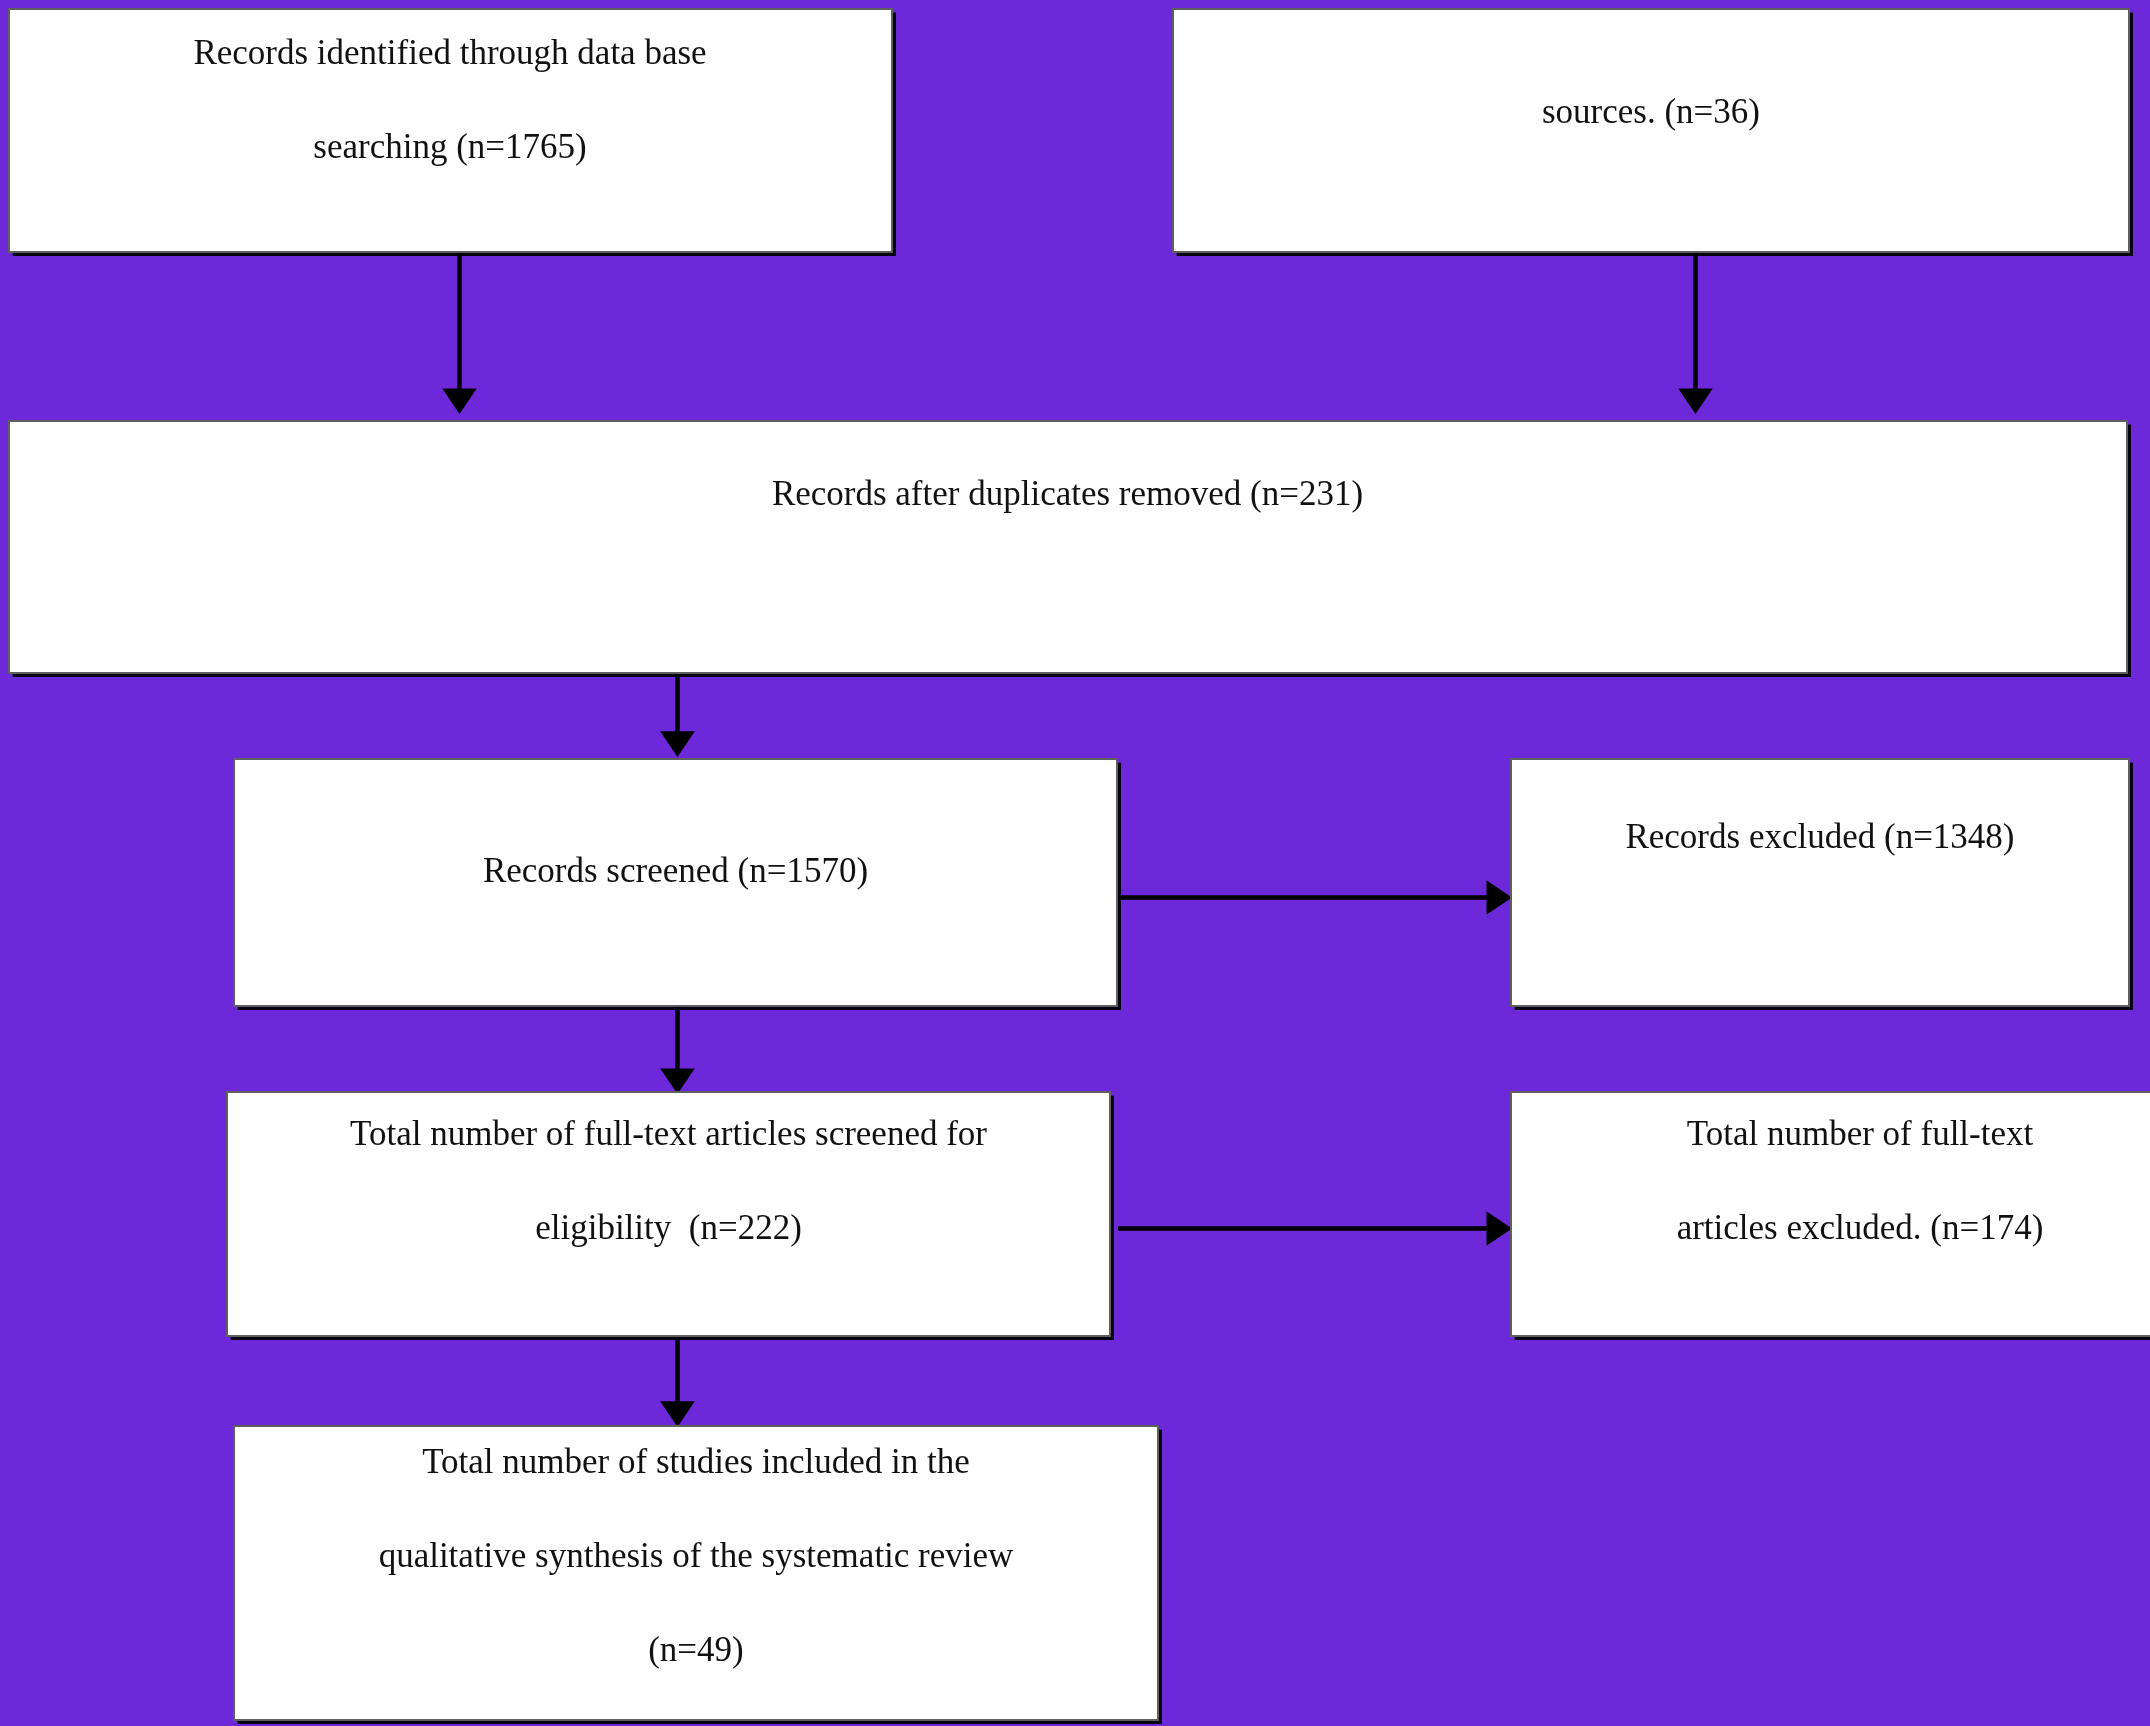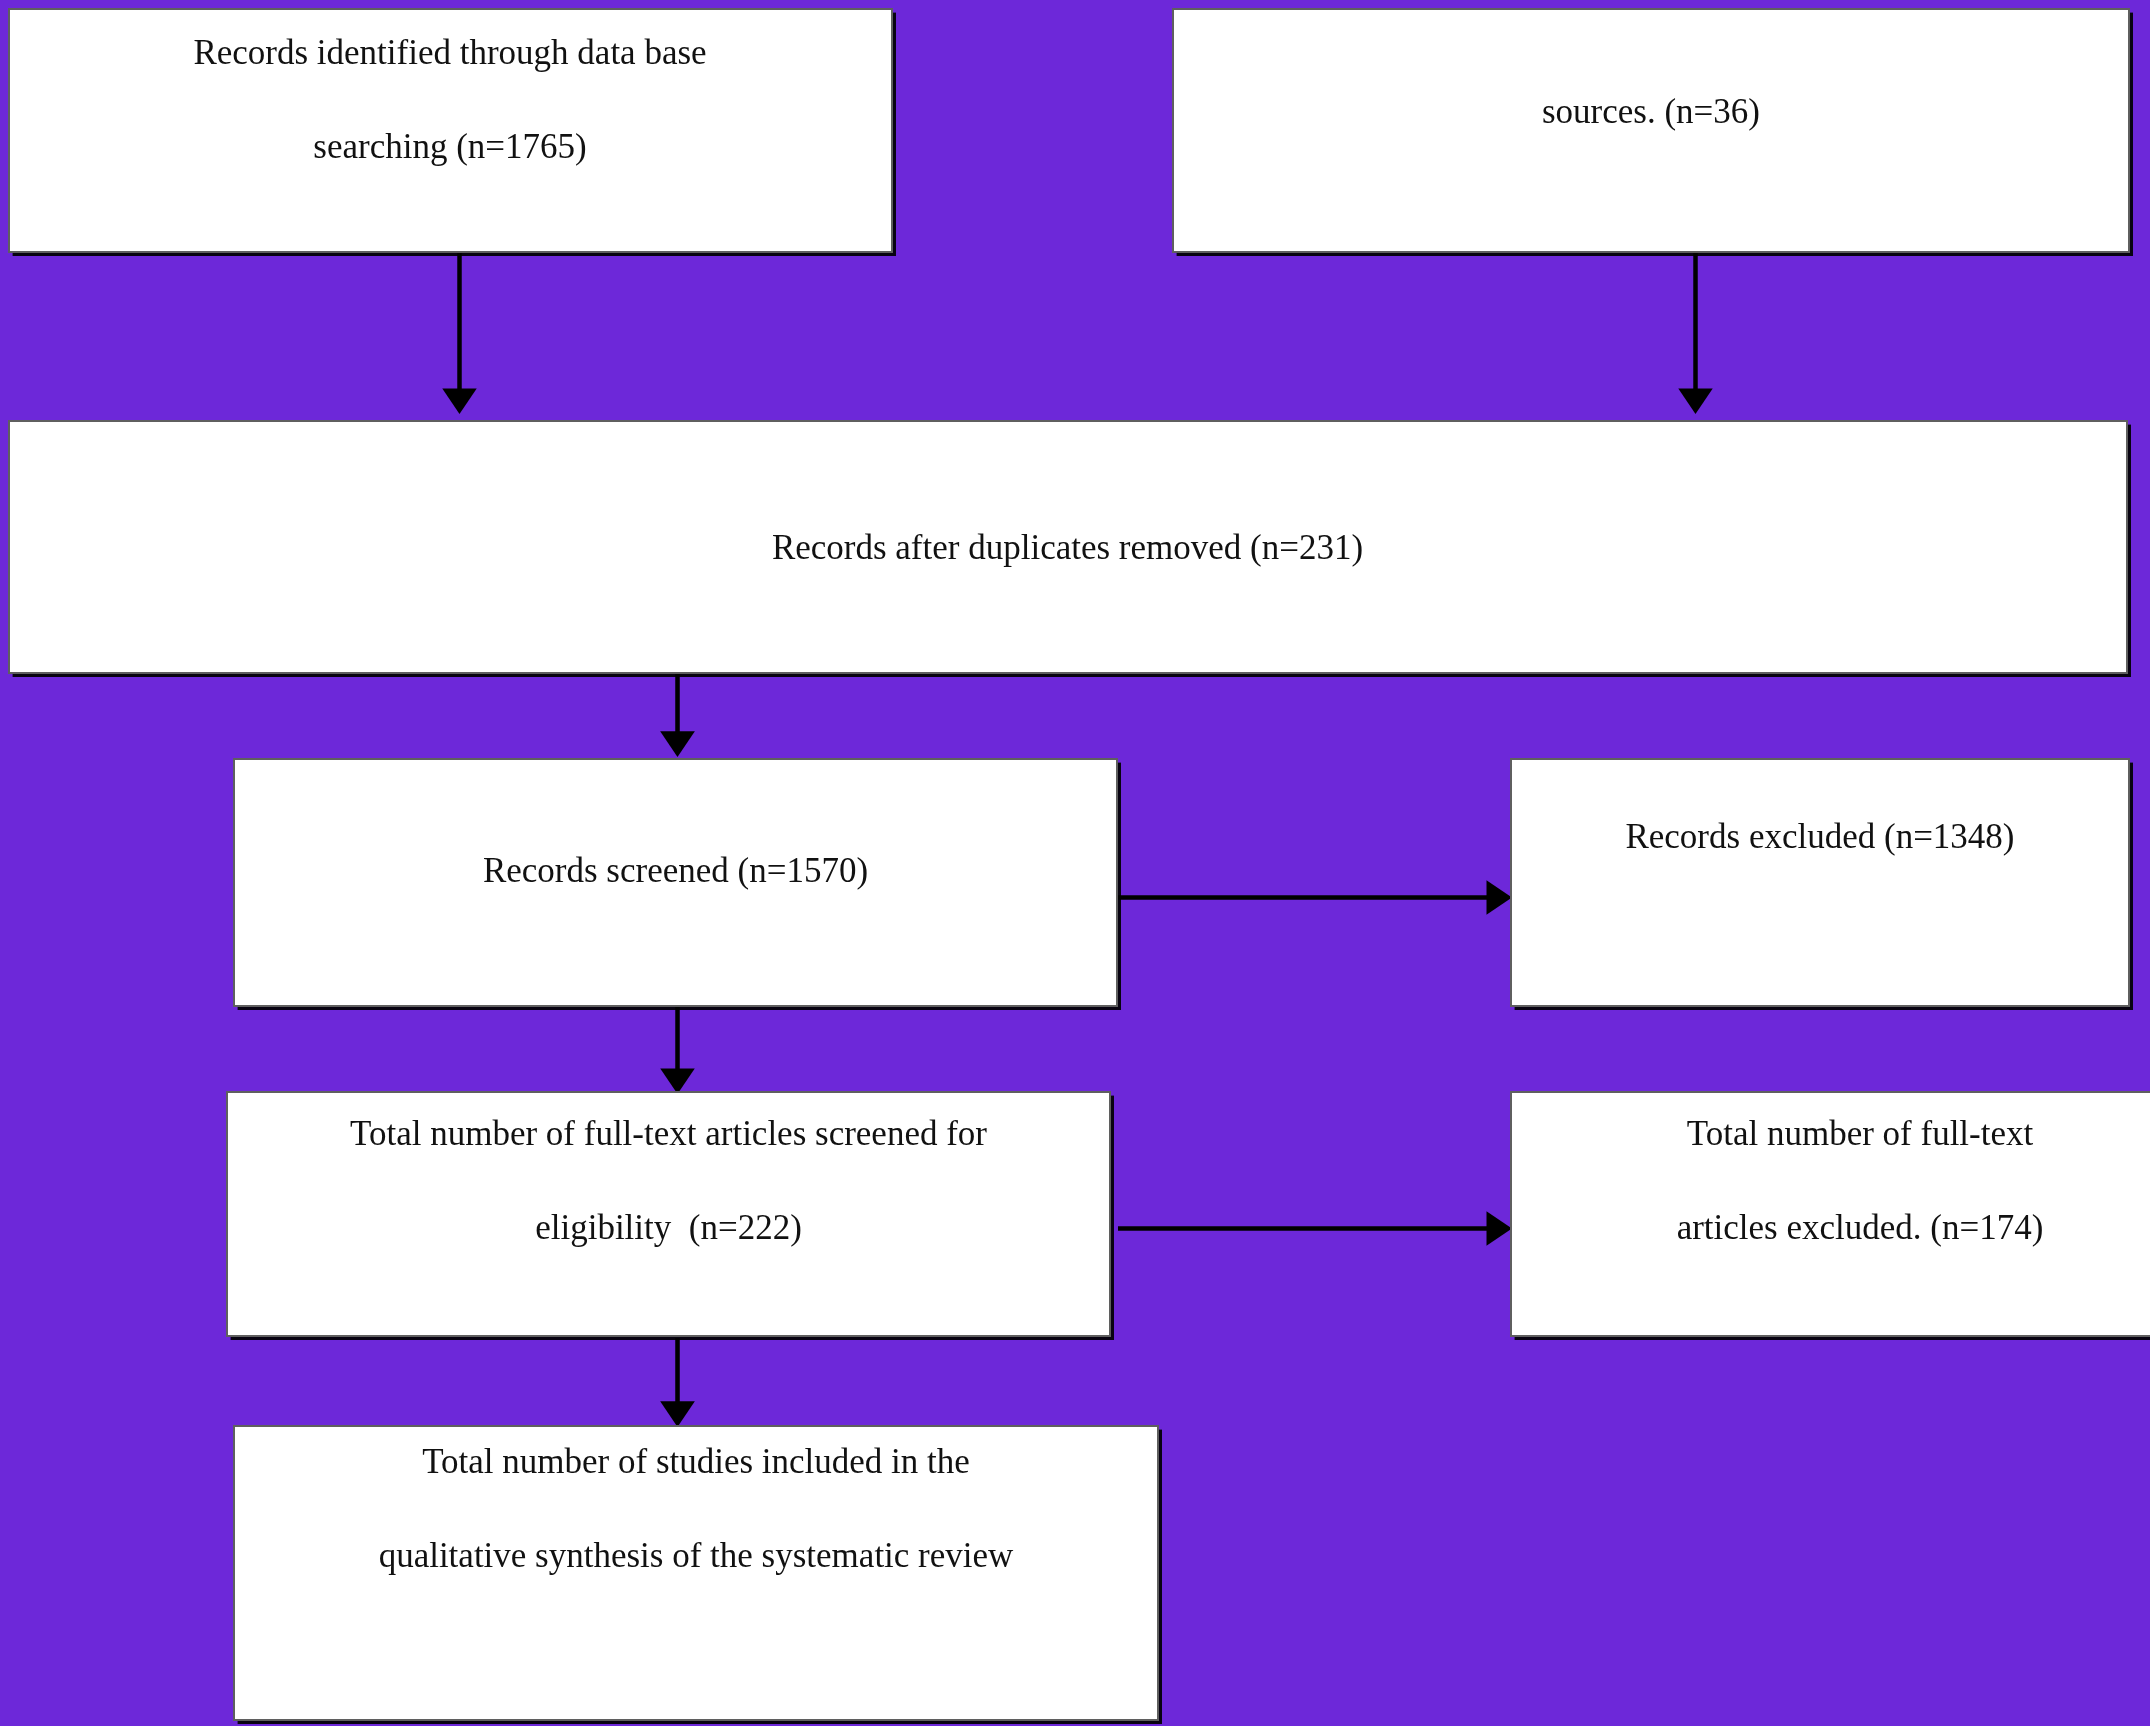--- a/index.html
+++ b/index.html
@@ -97,21 +97,21 @@
         <span class="ln">Records identified through data base</span>
         <span class="ln" style="margin-top: 59px;">searching (n=1765)</span>
       </div>
     </div>
     <div class="node" style="left: 1172px; top: 7.5px; width: 958px; height: 245px; border-color: rgb(95, 95, 95);">
       <div class="lines" style="padding-top: 25.5px; color: rgb(17, 17, 17);">
         <span class="ln" style="margin-top: 59px;">sources. (n=36)</span>
       </div>
     </div>
     <div class="node" style="left: 7.5px; top: 420px; width: 2120px; height: 254px; border-color: rgb(95, 95, 95);">
-      <div class="lines" style="padding-top: 108px; color: rgb(17, 17, 17);">
+      <div class="lines" style="padding-top: 54px; color: rgb(17, 17, 17);">
         <span class="ln">Records after duplicates removed (n=231)</span>
       </div>
     </div>
     <div class="node" style="left: 233px; top: 758px; width: 885px; height: 249px; border-color: rgb(95, 95, 95);">
       <div class="lines" style="padding-top: 93px; color: rgb(17, 17, 17);">
         <span class="ln">Records screened (n=1570)</span>
       </div>
     </div>
     <div class="node" style="left: 1510px; top: 758px; width: 620px; height: 249px; border-color: rgb(95, 95, 95);">
       <div class="lines" style="padding-top: 59px; color: rgb(17, 17, 17);">
@@ -127,16 +127,17 @@
     <div class="node" style="left: 1510px; top: 1091px; width: 700px; height: 246px; border-color: rgb(95, 95, 95);">
       <div class="lines" style="padding-top: 22.5px; color: rgb(17, 17, 17);">
         <span class="ln">Total number of full-text</span>
         <span class="ln" style="margin-top: 59px;">articles excluded. (n=174)</span>
       </div>
     </div>
     <div class="node" style="left: 233px; top: 1425px; width: 926px; height: 296px; border-color: rgb(95, 95, 95);">
       <div class="lines" style="padding-top: 16.5px; color: rgb(17, 17, 17);">
         <span class="ln">Total number of studies included in the</span>
         <span class="ln" style="margin-top: 59px;">qualitative synthesis of the systematic review</span>
+        <span class="ln" style="margin-top: 59px;">(n=49)</span>
       </div>
     </div>
   </div>
 
 
 </body></html>

